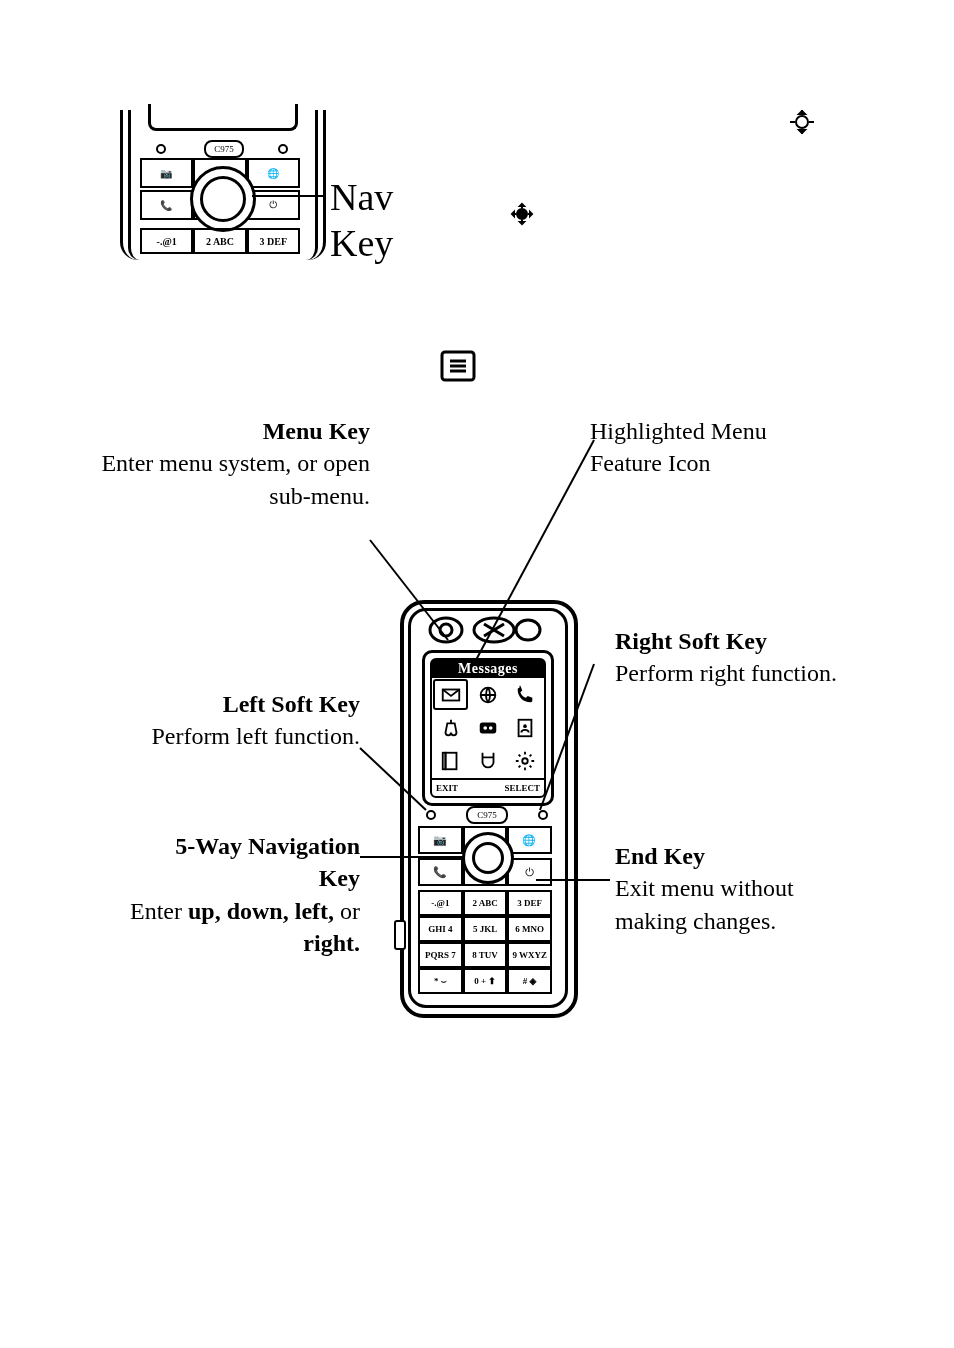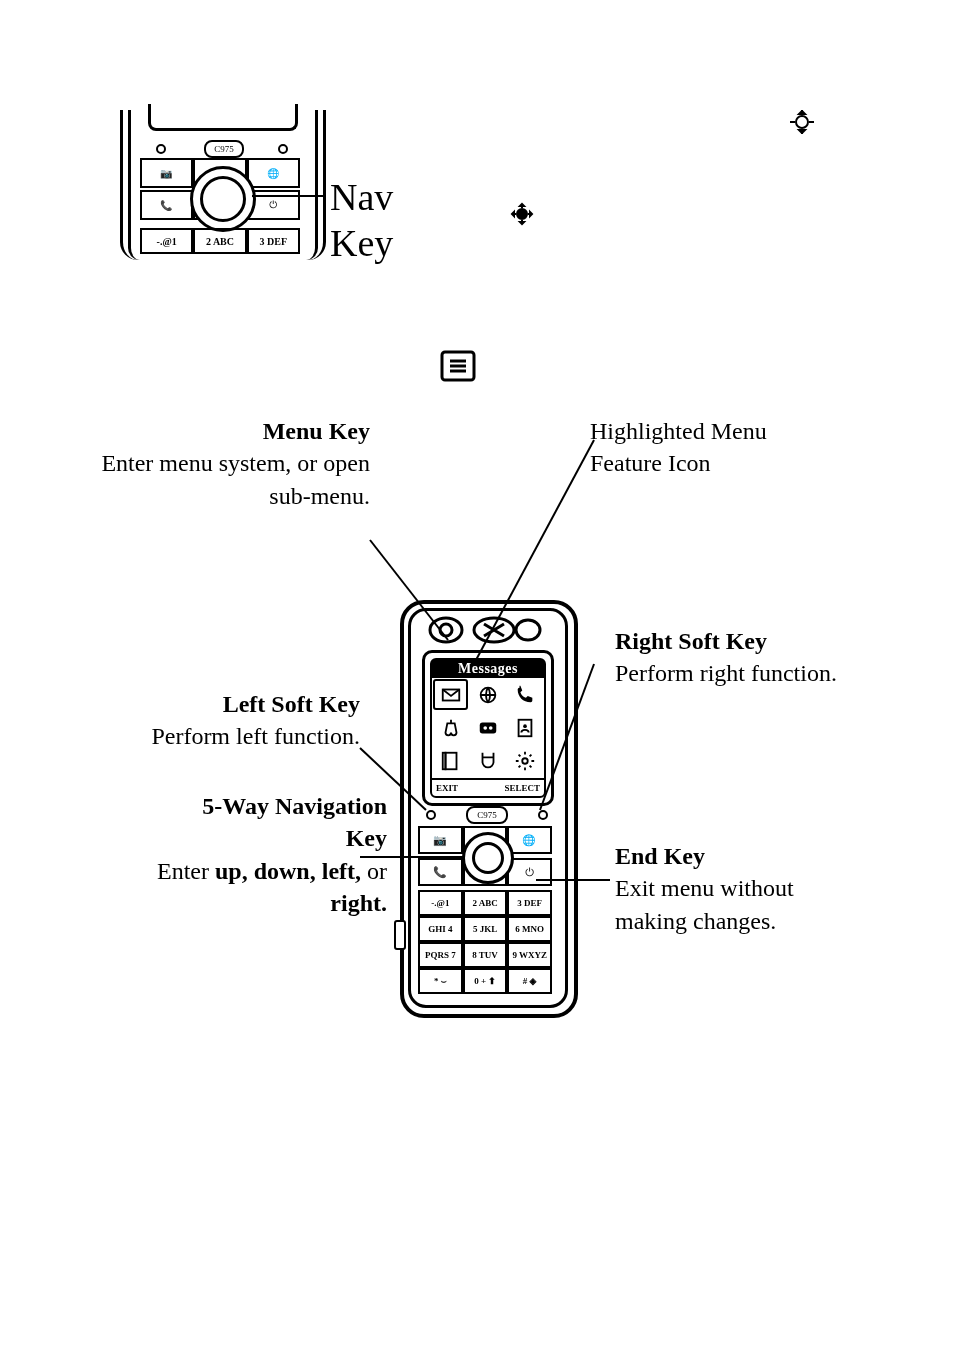--- a/index.html
+++ b/index.html
@@ -246,21 +246,21 @@
   </div>
 
   <div class="callout right" style="left:100px; top:415px; width:270px;">
     <strong>Menu Key</strong><br>
     <span>Enter menu system, or open sub-menu.</span>
   </div>
   <div class="callout right" style="left:100px; top:664px; width:260px;margin-top:24px;">
     <strong>Left Soft Key</strong><br>
     <span>Perform left function.</span>
   </div>
-  <div class="callout right" style="left:130px; top:790px; width:230px;margin-left:27px;">
+  <div class="callout right" style="left:130px; top:830px; width:230px;">
     <strong>5-Way Navigation Key</strong><br>
     <span>Enter </span><strong>up, down, left,</strong><span> or </span><strong>right.</strong><br>
   </div>
 
   <div class="callout left" style="left:590px; top:415px; width:220px;">
     <span>Highlighted Menu Feature Icon</span>
   </div>
   <div class="callout left" style="left:615px; top:840px; width:230px;">
     <strong>End Key</strong><br>
     <span>Exit menu without making changes.</span>

